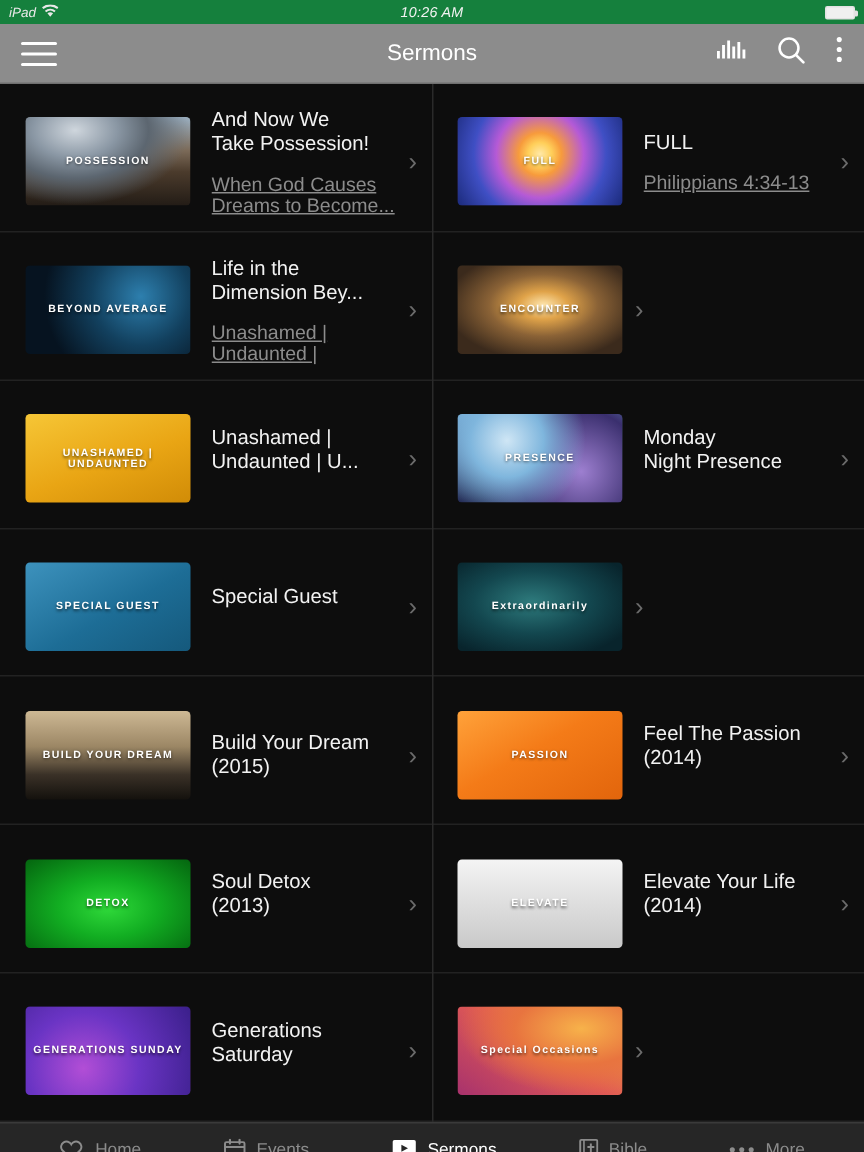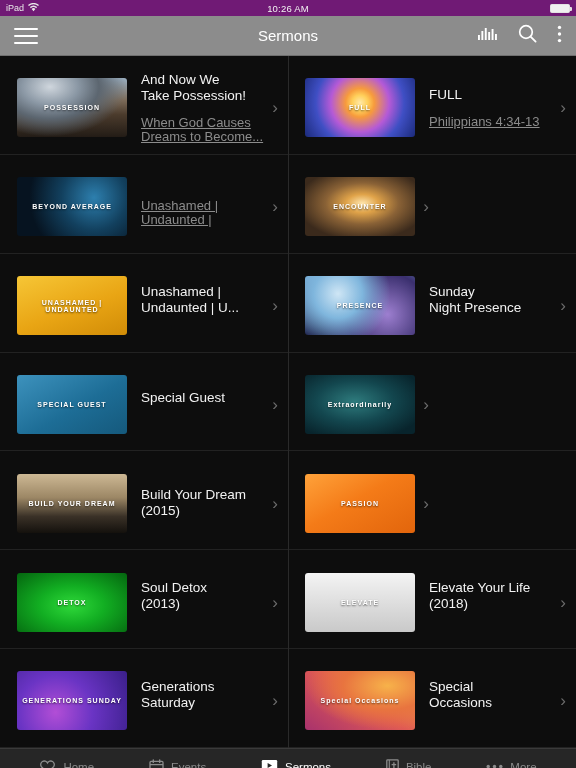--- a/index.html
+++ b/index.html
@@ -5,25 +5,25 @@
   * { margin:0; padding:0; box-sizing:border-box; }
   html, body {
     width:576px; height:768px;
     background:#0d0d0d;
     font-family:"Liberation Sans", sans-serif;
     overflow:hidden;
   }
 
   
   .statusbar {
-    height:16px; background:#701a75;
+    height:16px; background:#15803d;
     display:flex; align-items:center;
     position:relative;
     padding:0 6px;
-    color:#e8e8e8; font-size:9px;
+    color:#e8e8e8; font-size:9px;font-style:italic;
   }
   .sb-left { display:flex; align-items:center; gap:4px; }
   .sb-center {
     position:absolute; left:0; right:0; text-align:center;
     font-size:9.5px; color:#f2f2f2; letter-spacing:.2px;
   }
   .sb-right { margin-left:auto; display:flex; align-items:center; z-index:2;}
   .wifi { display:block; }
   .battery {
     width:20px; height:9px; border:1px solid #e2e2e2; border-radius:1.5px;
@@ -214,20 +214,22 @@
         <div class="sub">When God Causes
 Dreams to Become...</div>
       </div>
       <div class="chev">›</div>
     </div>
     <div class="cell">
       <div class="thumb t-beyond">
           <span class="art-cap">BEYOND AVERAGE</span>
         </div>
       <div class="txt">
+        <div class="title">Life in the
+Dimension Bey...</div>
         <div class="sub">Unashamed |
 Undaunted | Unstop...</div>
       </div>
       <div class="chev">›</div>
     </div>
     <div class="cell">
       <div class="thumb t-unashamed">
           <span class="art-cap">UNASHAMED | UNDAUNTED</span>
         </div>
       <div class="txt">
@@ -296,58 +298,58 @@
       <div class="thumb t-holy">
           <span class="art-cap">ENCOUNTER</span>
         </div>
       <div class="chev">›</div>
     </div>
     <div class="cell">
       <div class="thumb t-saturday">
           <span class="art-cap">PRESENCE</span>
         </div>
       <div class="txt">
-        <div class="title">Sunday
+        <div class="title">Monday
 Night Presence</div>
         <div class="sub"></div>
       </div>
       <div class="chev">›</div>
     </div>
     <div class="cell">
       <div class="thumb t-living">
           <span class="art-cap">Extraordinarily</span>
         </div>
       <div class="chev">›</div>
     </div>
     <div class="cell">
       <div class="thumb t-passion">
           <span class="art-cap">PASSION</span>
         </div>
+      <div class="txt">
+        <div class="title">Feel The Passion
+(2014)</div>
+        <div class="sub"></div>
+      </div>
       <div class="chev">›</div>
     </div>
     <div class="cell">
       <div class="thumb t-elevate">
           <span class="art-cap">ELEVATE</span>
         </div>
       <div class="txt">
         <div class="title">Elevate Your Life
-(2018)</div>
+(2014)</div>
         <div class="sub"></div>
       </div>
       <div class="chev">›</div>
     </div>
     <div class="cell">
       <div class="thumb t-occasions">
           <span class="art-cap">Special Occasions</span>
         </div>
-      <div class="txt">
-        <div class="title">Special
-Occasions</div>
-        <div class="sub"></div>
-      </div>
       <div class="chev">›</div>
     </div>
   </div>
 </div>
 
 <div class="tabbar">
   <div class="tab">
     <span>
       <svg width="17" height="15" viewBox="0 0 17 15">
           <path d="M8.5 13.6 2.4 7.7a3.6 3.6 0 1 1 6.1-3.8 3.6 3.6 0 1 1 6.1 3.8z" fill="none" stroke="currentColor" stroke-width="1.3"></path>

